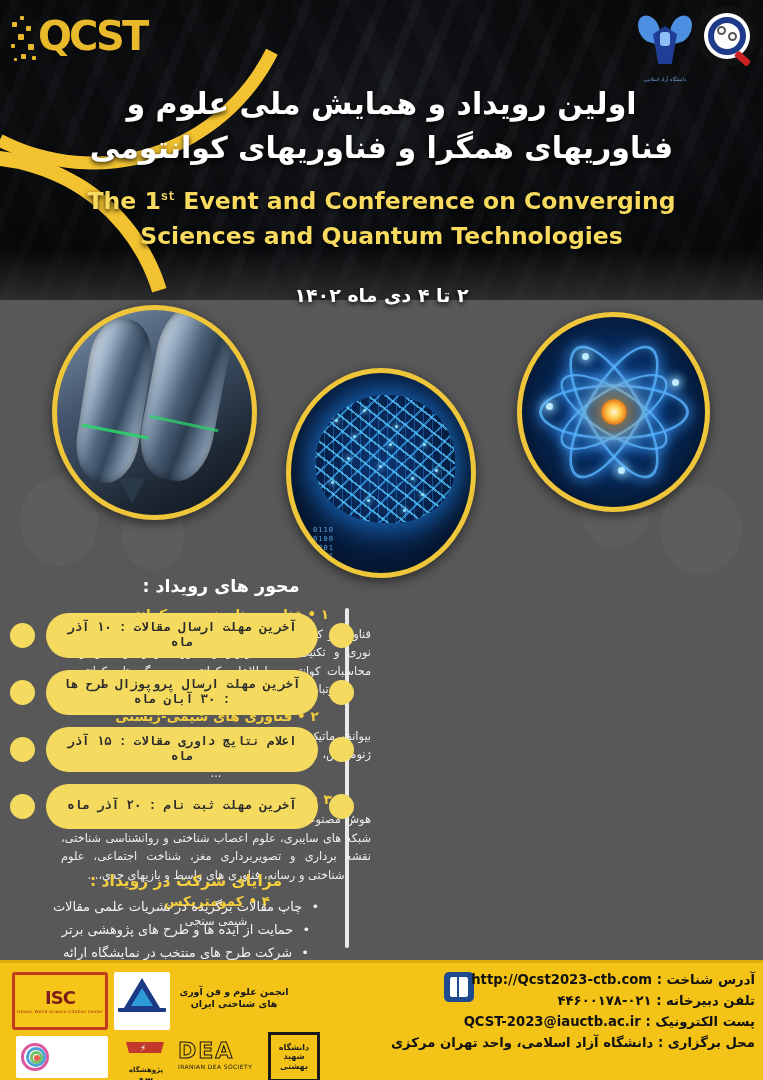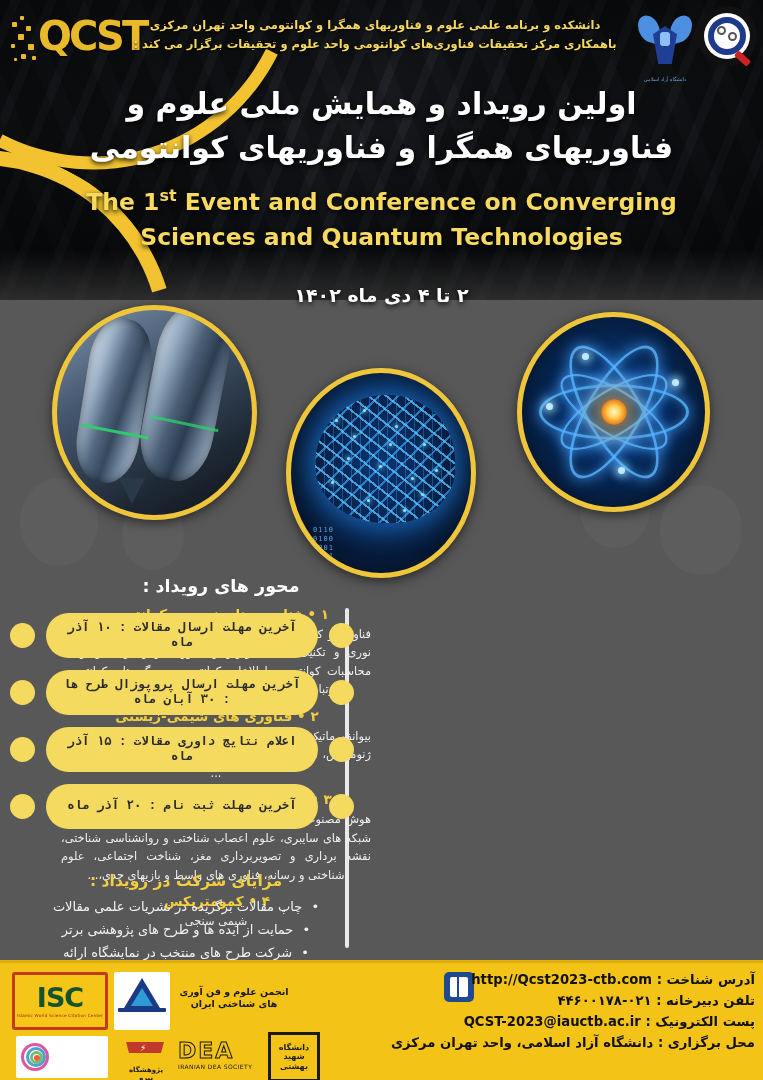--- a/index.html
+++ b/index.html
@@ -125,21 +125,21 @@
     text-align:center; direction:rtl; color:#ffffff;
     font-size:30px; font-weight:bold; line-height:1.48;
     text-shadow:0 2px 5px rgba(0,0,0,.9);
   }
   .title-en{
     position:absolute; left:0; top:184px; width:763px; z-index:8;
     text-align:center; color:#F7DA5E;
     font-size:23.5px; font-weight:bold; line-height:1.5;
     text-shadow:0 2px 5px rgba(0,0,0,.95);
   }
-  .title-en sup{ font-size:16px; vertical-align:super; }
+  .title-en sup{ font-size:12px; vertical-align:super;font-family:Liberation Mono, monospace; }
   .date-fa{
     position:absolute; left:0; top:284px; width:763px; z-index:8;
     text-align:center; direction:rtl; color:#ffffff;
     font-size:19px; font-weight:bold;
     text-shadow:0 2px 5px rgba(0,0,0,.9);
   }
 
   
   .oval{
     position:absolute; z-index:7; border-radius:50%;
@@ -319,21 +319,21 @@
 
   .logos{
     position:absolute; left:6px; top:6px; width:340px; height:110px; z-index:12;
     direction:ltr;
   }
   .isc{
     position:absolute; left:6px; top:6px; width:96px; height:58px;
     background:#F5C518; border:3px solid #c33b1c; border-radius:3px;
     display:flex; flex-direction:column; align-items:center; justify-content:center;
   }
-  .isc b{ font-size:27px; font-weight:bold; color:#14532d; letter-spacing:-1px; line-height:1; }
+  .isc b{ font-size:18px; font-weight:bold; color:#7f1d1d; letter-spacing:-1px; line-height:1; }
   .isc span{ font-size:4.2px; color:#9b1c10; margin-top:2px; letter-spacing:.2px; }
 
   .cog-logo{
     position:absolute; left:10px; top:70px; width:92px; height:42px;
     background:#fff; border-radius:2px; display:flex; align-items:center; gap:3px; padding:3px;
   }
   .cog-logo .rings{ position:relative; width:40px; height:36px; flex:0 0 auto; }
   .cog-logo .rings i{ position:absolute; border-radius:50%; opacity:.85; }
 
   .tri-logo{
@@ -419,24 +419,20 @@
     <div class="pix" style="left:8px;  top:24px; width:6px; height:6px;"></div>
     <div class="pix" style="left:16px; top:16px; width:5px; height:5px;"></div>
     <div class="pix" style="left:1px;  top:34px; width:4px; height:4px;"></div>
     <div class="pix" style="left:18px; top:34px; width:6px; height:6px;"></div>
     <div class="pix" style="left:11px; top:44px; width:5px; height:5px;"></div>
     <div class="pix" style="left:22px; top:46px; width:4px; height:4px;"></div>
     <div class="pix" style="left:4px;  top:48px; width:3px; height:3px;"></div>
     <div class="wordmark">QCST</div>
   </div>
 
-  <div class="header-text">
-    <div>دانشکده و برنامه علمی علوم و فناوریهای همگرا و کوانتومی واحد تهران مرکزی</div>
-    <div>باهمکاری مرکز تحقیقات فناوری‌های کوانتومی واحد علوم و تحقیقات برگزار می کند :</div>
-  </div>
 
   <div class="logo-group-tr">
     <div class="logo-qcrc">
       <div class="ring"></div>
       <div class="ring2"></div>
       <div class="gear" style="left:20px; top:20px;"></div>
       <div class="gear" style="left:31px; top:26px;"></div>
       <div class="handle"></div>
     </div>
     <div class="logo-azad">

